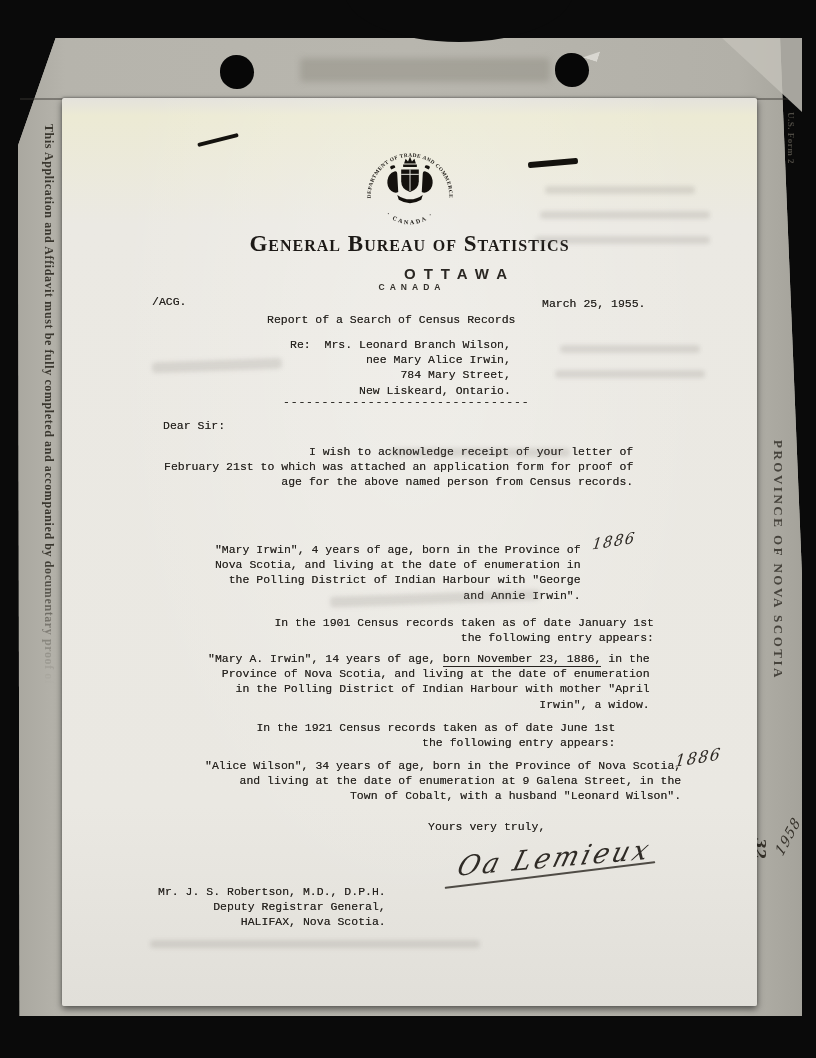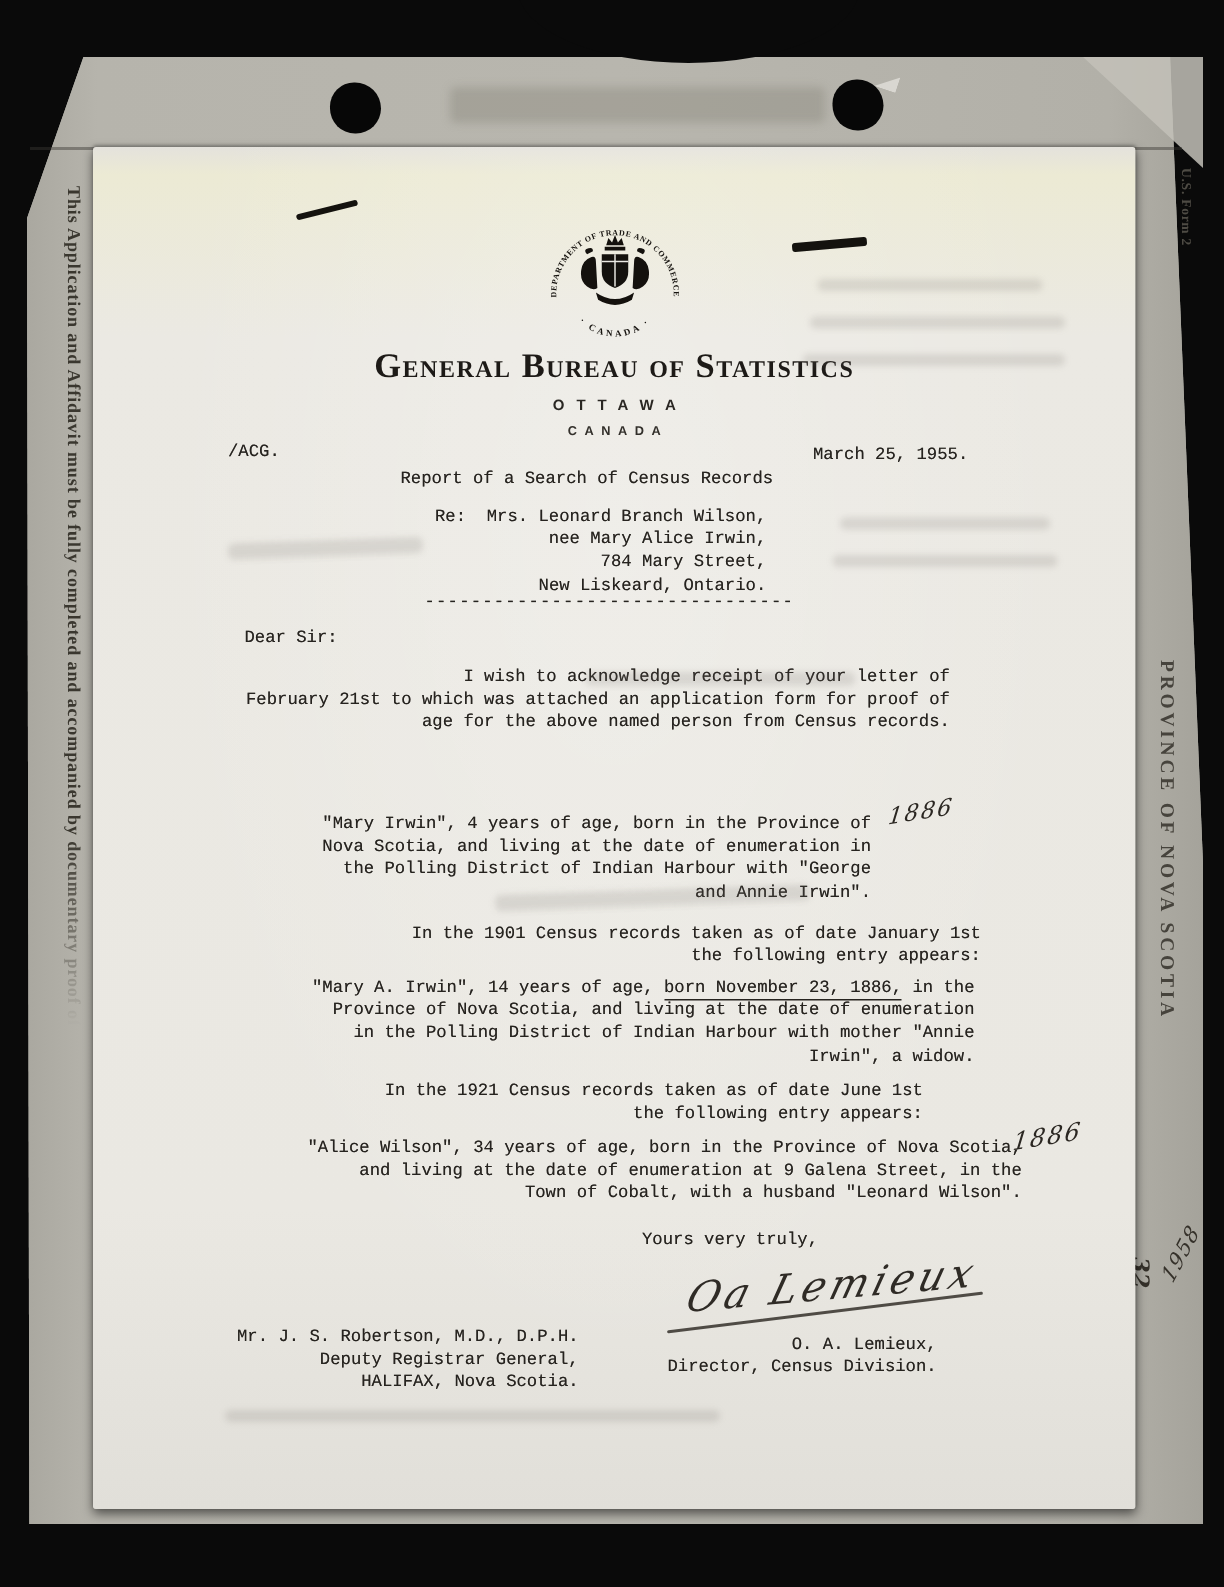--- a/index.html
+++ b/index.html
@@ -27,21 +27,21 @@
     box-shadow:0 3px 7px rgba(0,0,0,.55),0 -1px 2px rgba(0,0,0,.25);}
   
   .tw{position:absolute;font-family:"Liberation Mono",monospace;font-size:11.5px;
     line-height:15.2px;color:#26231f;white-space:pre;text-shadow:0 0 .4px rgba(30,27,23,.6);text-align:right;}
   .u-span{border-bottom:1.4px solid #26231f;padding-bottom:1px;}
   
   .org{position:absolute;left:0;top:133px;width:100%;text-align:center;
     font-family:"Liberation Serif",serif;font-variant:small-caps;font-weight:bold;
     font-size:23px;letter-spacing:1px;color:#1d1a17;}
   .city{position:absolute;left:0;top:167px;width:100%;text-align:center;
-    font-weight:bold;font-size:10px;letter-spacing:8px;color:#2a2723;text-indent:8px;}
+    font-weight:bold;font-size:15px;letter-spacing:8px;color:#2a2723;text-indent:8px;padding-left:46px;}
   .country{position:absolute;left:0;top:184px;width:100%;text-align:center;
     font-weight:bold;font-size:8.5px;letter-spacing:5px;color:#33302b;text-indent:5px;}
   .seal{position:absolute;left:285px;top:44px;width:126px;height:98px;}
   
   .hand{position:absolute;font-family:"DejaVu Serif",serif;font-style:italic;color:#2b2722;}
   .note1886{font-size:15px;letter-spacing:1.5px;transform:rotate(-9deg) skewX(-16deg);}
   .script-sig{font-size:27px;letter-spacing:3px;transform:rotate(-5deg) skewX(-20deg);
     color:#2f2b26;}
   .sig-stroke{position:absolute;background:#34302a;height:2px;transform:rotate(-7deg);
     border-radius:2px;opacity:.85;}
@@ -127,38 +127,36 @@
 February 21st to which was attached an application form for proof of
 age for the above named person from Census records.</div>
     <div class="tw" style="left:146px;top:444px;">"Mary Irwin", 4 years of age, born in the Province of
  Nova Scotia, and living at the date of enumeration in
  the Polling District of Indian Harbour with "George
  and Annie Irwin".</div>
     <div class="hand note1886" style="left:530px;top:434px;">1886</div>
     <div class="tw" style="left:102px;top:517px;">                In the 1901 Census records taken as of date January 1st
 the following entry appears:</div>
     <div class="tw" style="left:146px;top:553px;"><span>"Mary A. Irwin", 14 years of age, </span><span class="u-span">born November 23, 1886,</span><span> in the</span><div> Province of Nova Scotia, and living at the date of enumeration
- in the Polling District of Indian Harbour with mother "Annie
+ in the Polling District of Indian Harbour with mother "April
  Irwin", a widow.</div></div>
     <div class="tw" style="left:84px;top:622px;">                In the 1921 Census records taken as of date June 1st
 the following entry appears:</div>
     <div class="tw" style="left:143px;top:660px;">"Alice Wilson", 34 years of age, born in the Province of Nova Scotia,
 and living at the date of enumeration at 9 Galena Street, in the
 Town of Cobalt, with a husband "Leonard Wilson".</div>
     <div class="hand note1886" style="left:613px;top:650px;font-size:16px;">1886</div>
 
     <div class="tw" style="left:366px;top:721px;">Yours very truly,</div>
     <div class="hand script-sig" style="left:396px;top:744px;">Oa Lemieux</div>
     <div class="sig-stroke" style="left:382px;top:776px;width:212px;"></div>
 
     <div class="tw" style="left:96px;top:786px;">Mr. J. S. Robertson, M.D., D.P.H.
 Deputy Registrar General,
 HALIFAX, Nova Scotia.</div>
-    <div class="tw" style="left:383px;top:791px;">O. A. Lemieux,
-Director, Census Division.</div>
 
     <div class="pen-mark" style="left:135px;top:40px;width:42px;height:4px;transform:rotate(-14deg);"></div>
     <div class="pen-mark" style="left:466px;top:62px;width:50px;height:6px;transform:rotate(-5deg);"></div>
     <div class="smudge" style="left:483px;top:88px;width:150px;height:8px;"></div>
     <div class="smudge" style="left:478px;top:113px;width:170px;height:8px;"></div>
     <div class="smudge" style="left:473px;top:138px;width:175px;height:8px;"></div>
     <div class="smudge" style="left:90px;top:262px;width:130px;height:11px;transform:rotate(-2deg);"></div>
     <div class="smudge" style="left:498px;top:247px;width:140px;height:8px;"></div>
     <div class="smudge" style="left:493px;top:272px;width:150px;height:8px;"></div>
     <div class="smudge" style="left:328px;top:350px;width:180px;height:9px;"></div>

